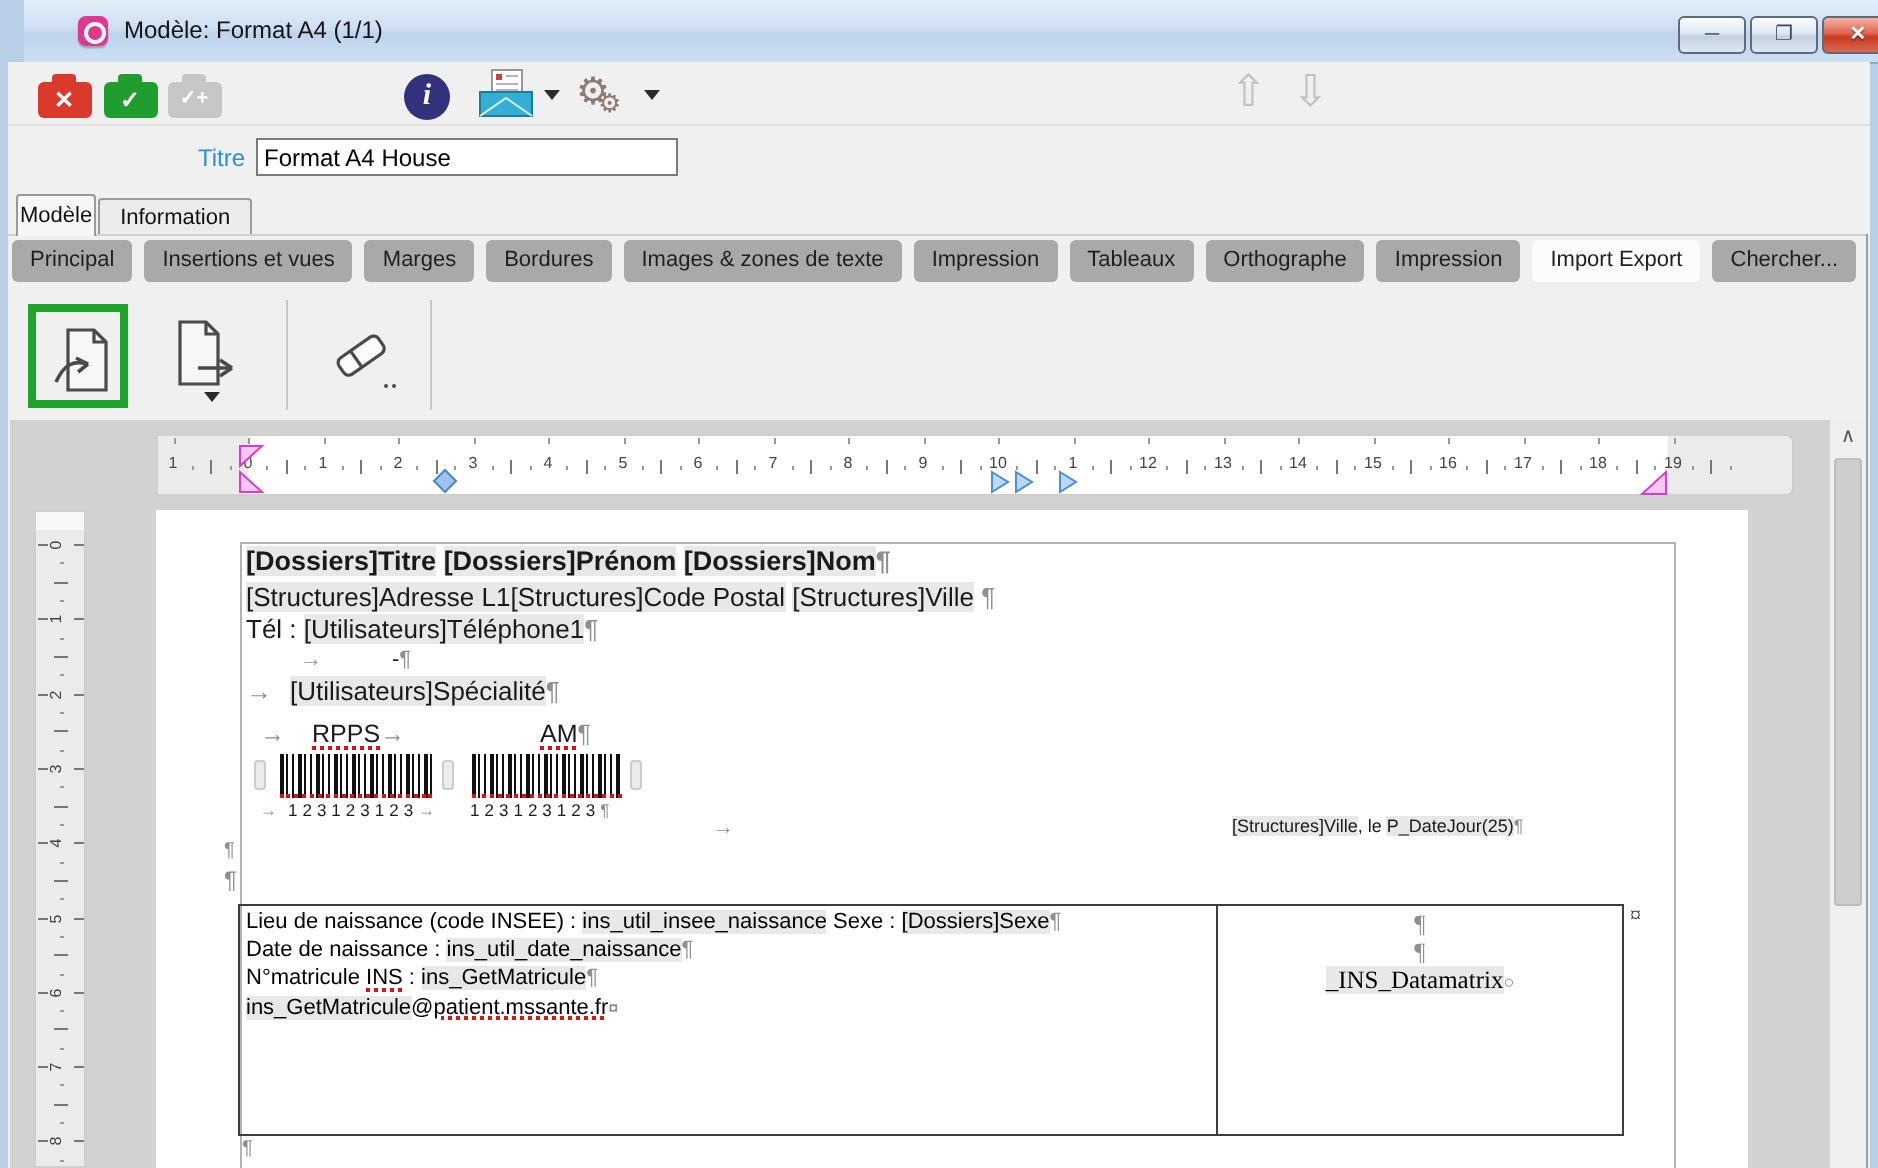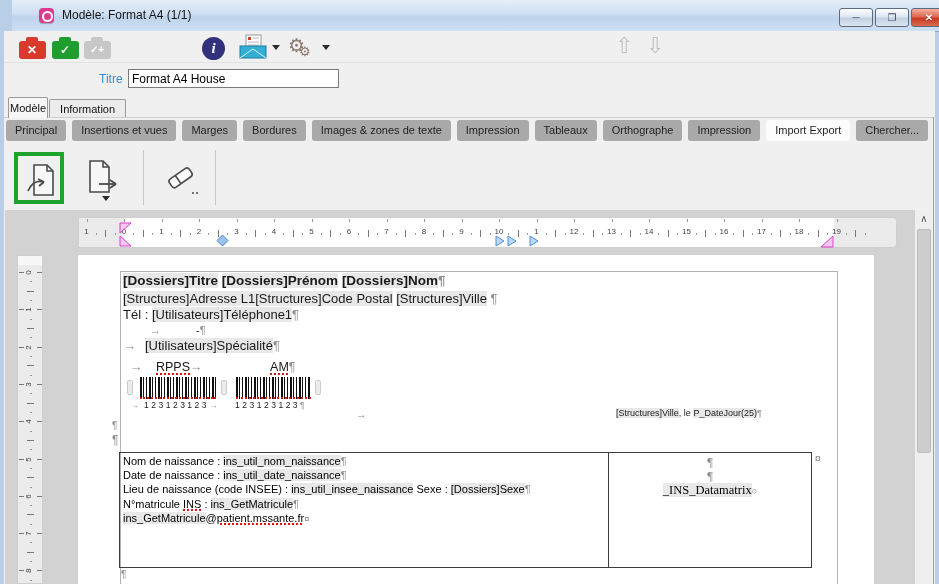--- a/index.html
+++ b/index.html
@@ -443,23 +443,22 @@
   <div class="grip" style="left:315px;top:380px"></div>
 
   <div class="doc-line dl-nums"><span class="sg-tab" style="width: 14px; letter-spacing: 0px;">→</span><span>123123123</span><span class="sg-tab" style="width: 26px; letter-spacing: 0px;">→</span><span>123123123</span><span class="sg-p" style="letter-spacing: 0px;">¶</span></div>
   <div class="doc-line dl-centertab"><span class="sg-tab" style="width: 14px; letter-spacing: 0px;">→</span></div>
   <div class="doc-line dl-date"><span class="sg-field">[Structures]Ville</span><span>, le </span><span class="sg-field">P_DateJour(25)</span><span class="sg-p" style="letter-spacing: 0px;">¶</span></div>
   <div class="doc-line dl-p1"><span class="sg-p" style="letter-spacing: 0px;">¶</span></div>
   <div class="doc-line dl-p2"><span class="sg-p" style="letter-spacing: 0px;">¶</span></div>
 
   <div class="ins-table">
     <div class="tcell-left">
-        <div class="trow"><span>Nom de naissance : </span><span class="sg-field">ins_util_nom_naissance</span><span class="sg-p" style="letter-spacing: 0px;">¶</span></div>
+        <div class="trow"><span>Lieu de naissance (code INSEE) : </span><span class="sg-field">ins_util_insee_naissance</span><span> Sexe : </span><span class="sg-field">[Dossiers]Sexe</span><span class="sg-p" style="letter-spacing: 0px;">¶</span></div>
         <div class="trow"><span>Date de naissance : </span><span class="sg-field">ins_util_date_naissance</span><span class="sg-p" style="letter-spacing: 0px;">¶</span></div>
-        <div class="trow"><span>Lieu de naissance (code INSEE) : </span><span class="sg-field">ins_util_insee_naissance</span><span> Sexe : </span><span class="sg-field">[Dossiers]Sexe</span><span class="sg-p" style="letter-spacing: 0px;">¶</span></div>
         <div class="trow"><span>N°matricule </span><span class="sg-red">INS</span><span> : </span><span class="sg-field">ins_GetMatricule</span><span class="sg-p" style="letter-spacing: 0px;">¶</span></div>
         <div class="trow"><span class="sg-field">ins_GetMatricule</span><span>@</span><span class="sg-red">patient.mssante.fr</span><span class="sg-m">¤</span></div>
       </div>
     <div class="tcell-right">
         <div class="trow"><span class="sg-p" style="letter-spacing: 0px;">¶</span></div>
         <div class="trow"><span class="sg-p" style="letter-spacing: 0px;">¶</span></div>
         <div class="trow"><span class="sg-field">_INS_Datamatrix</span><span class="sg-m">○</span></div>
       </div>
   </div>
   <div class="row-end">¤</div>

